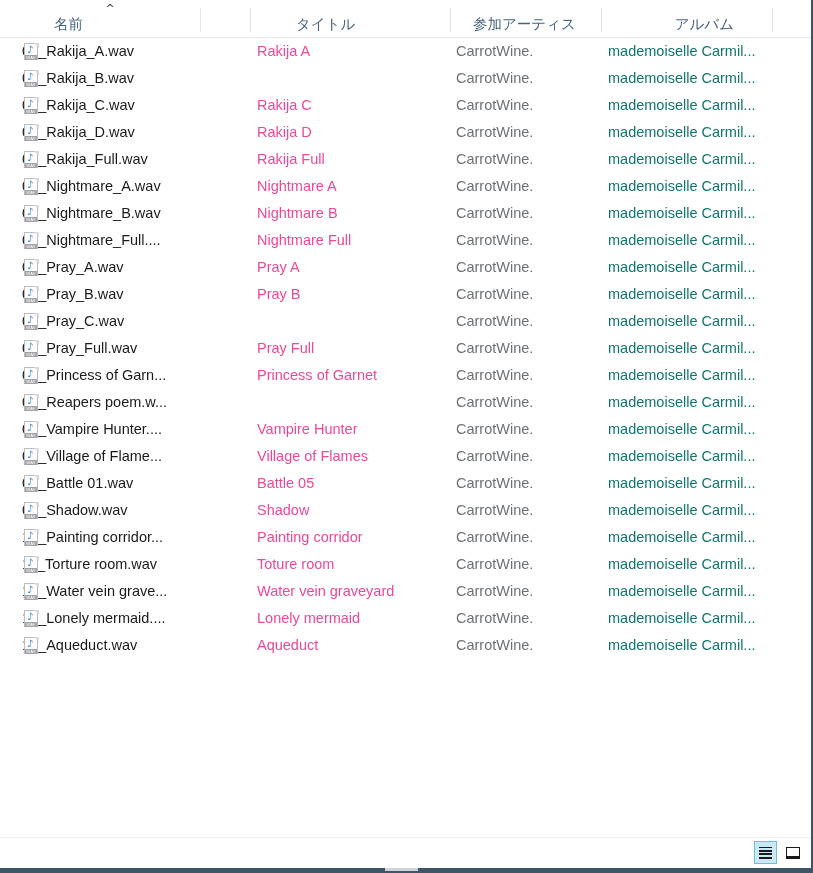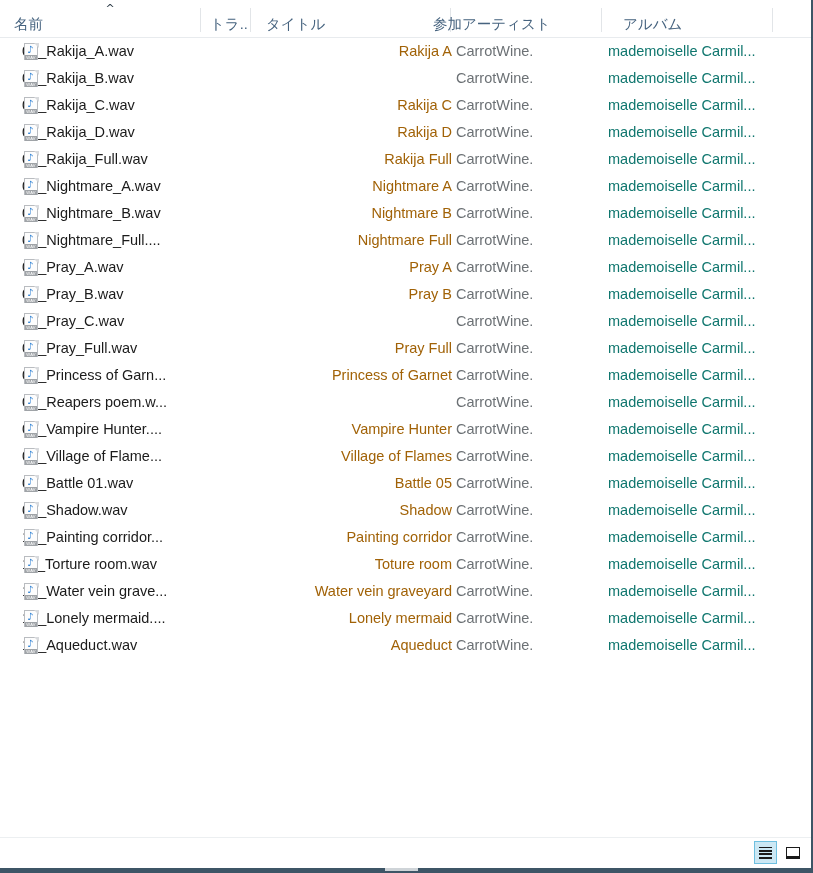--- a/index.html
+++ b/index.html
@@ -48,21 +48,21 @@
     display: flex;
     align-items: flex-end;
     padding-bottom: 7px;
     color: #46637f;
     font-size: 14.5px;
     line-height: 1;
     white-space: nowrap;
     overflow: hidden;
     cursor: default;
   }
-  .col-head .head-label { display: block; }
+  .col-head .head-label { display: block; margin-left: 40px; }
   .col-sep {
     position: absolute;
     top: 8px;
     width: 1px;
     height: 24px;
     background: #e2e5e8;
   }
   #sort-arrow {
     position: absolute;
     left: 103px;
@@ -99,21 +99,21 @@
     overflow: hidden;
     box-sizing: border-box;
   }
   .cell-name {
     left: 0;
     width: 200px;
     color: #1b1b1b;
     padding-left: 22px;
   }
   .cell-track { left: 200px; width: 50px; color: #6c7175; }
-  .cell-title { left: 257px; width: 195px; color: #a16207; text-align: right; }
+  .cell-title { left: 257px; width: 195px; color: #ec4899; }
   .cell-artist { left: 456px; width: 148px; color: #6c7175; }
   .cell-album { left: 608px; width: 165px; color: #0f766e; }
 
   
   .file-icon {
     position: absolute;
     left: 24px;
     top: 5px;
     width: 15px;
     height: 18px;
@@ -254,33 +254,33 @@
     <div id="sort-arrow">^</div>
 
     <div class="col-sep" style="left:200px;"></div>
 
     <div class="col-head" style="left:210px;width:38px;">
       <span class="head-label">トラ...</span>
     </div>
 
     <div class="col-sep" style="left:250px;"></div>
 
-    <div class="col-head" style="left:266px;width:190px;align-items:flex-end;">
+    <div class="col-head" style="left:256px;width:190px;align-items:flex-end;">
       <span class="head-label">タイトル</span>
     </div>
 
     <div class="col-sep" style="left:450px;"></div>
 
     <div class="col-head" style="left:433px;width:142px;">
       <span class="head-label">参加アーティスト</span>
     </div>
 
     <div class="col-sep" style="left:601px;"></div>
 
-    <div class="col-head" style="left:623px;width:160px;">
+    <div class="col-head" style="left:574px;width:160px;justify-content:flex-end;">
       <span class="head-label">アルバム</span>
     </div>
 
     <div class="col-sep" style="left:772px;"></div>
   </div>
 
   <div id="file-list">
       <div class="file-row">
         <div class="cell cell-name"><span class="file-icon">
             <span class="page"></span>

